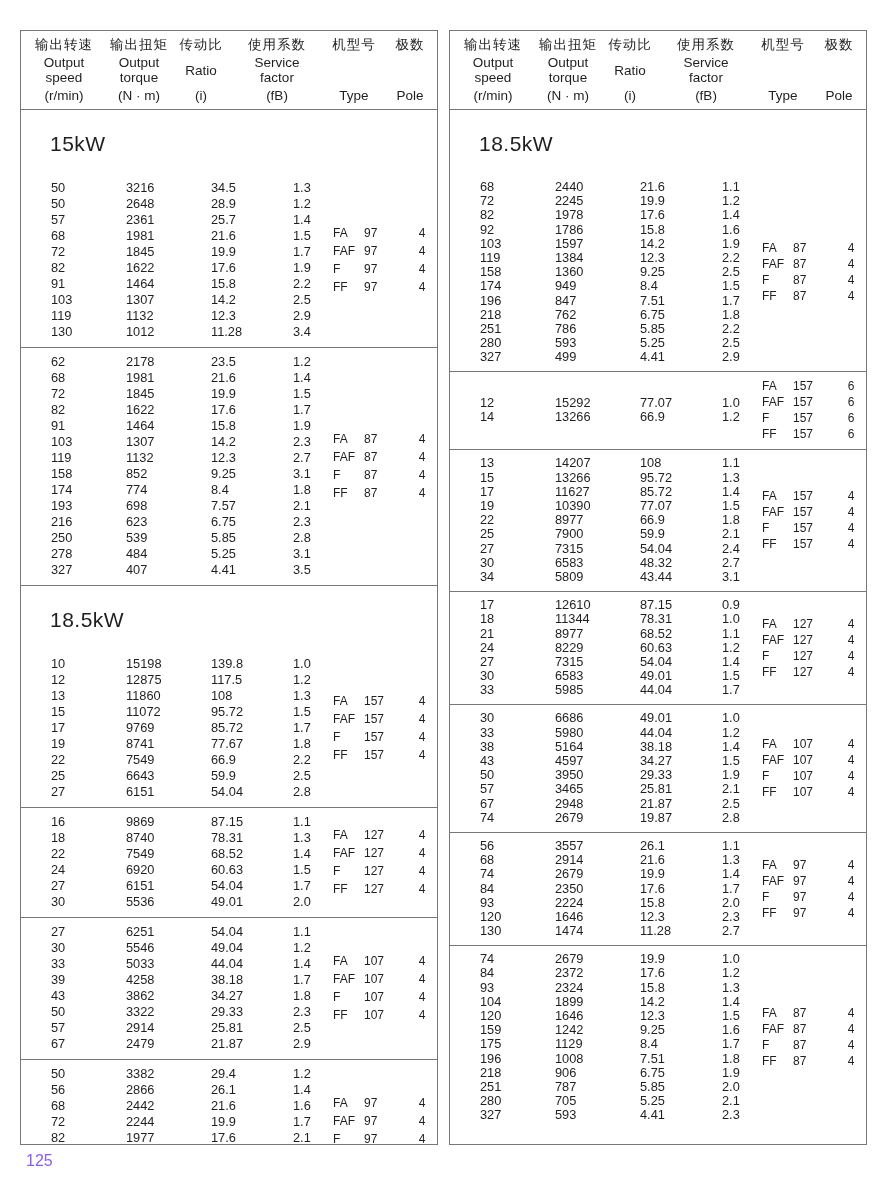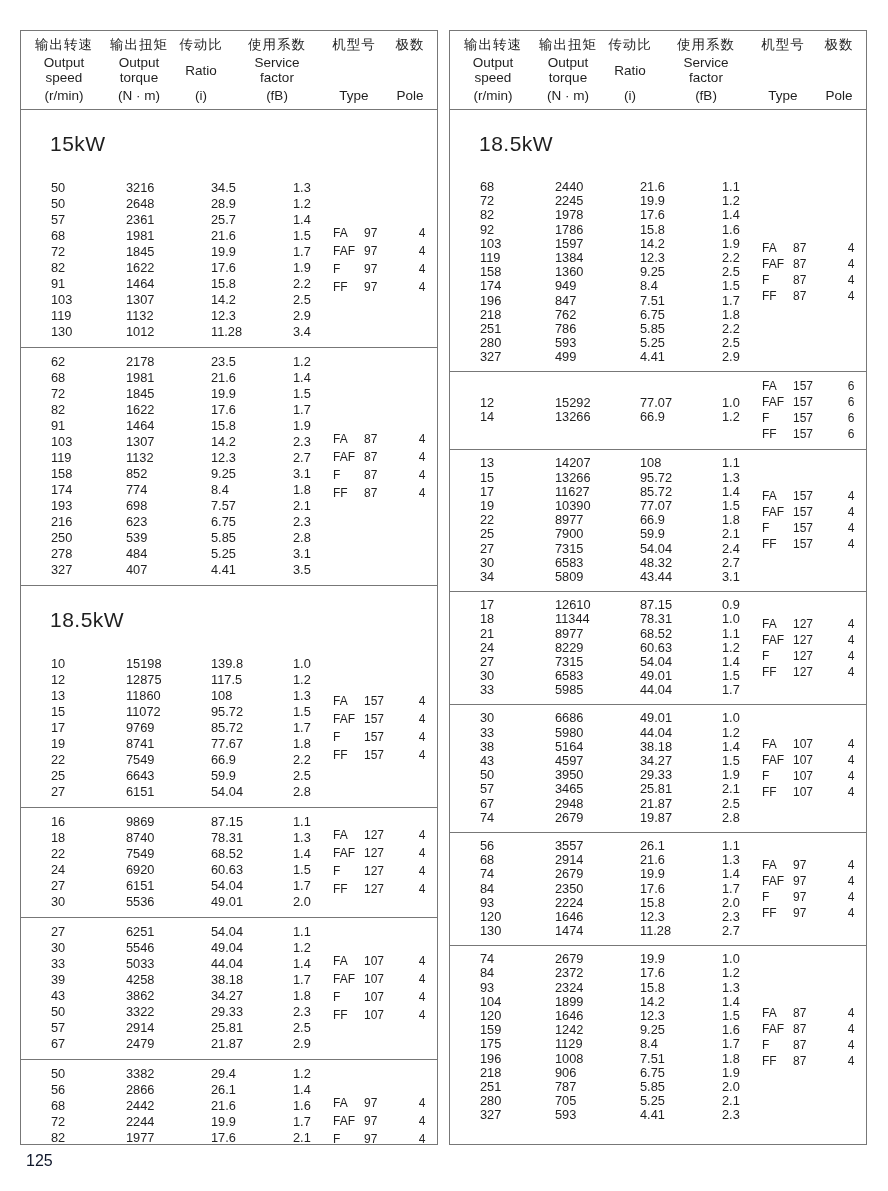--- a/index.html
+++ b/index.html
@@ -53,21 +53,21 @@
   .panel-right .row { height: 14.2px; line-height: 14.2px; }
   .types { flex: 1; }
   .type-line { display: flex; align-items: center; font-size: 12px; }
   .panel-left  .type-line { height: 18px; }
   .panel-right .type-line { height: 16px; }
   .type-label { width: 62px; white-space: nowrap; }
   .type-prefix { display: inline-block; min-width: 31px; }
   .pole { width: 26px; text-align: center; margin-left: 14px; }
   .page-number {
     position: absolute; left: 26px; top: 1152px;
-    font-size: 16px; color: #0f172a;
+    font-size: 16px; color: #8b5cf6;
   }
 </style>
 </head>
 <body>
 
 <div class="page">
   <div class="panels">
     <div class="panel panel-left">
         <div class="panel-header">
           <div class="hcol">

